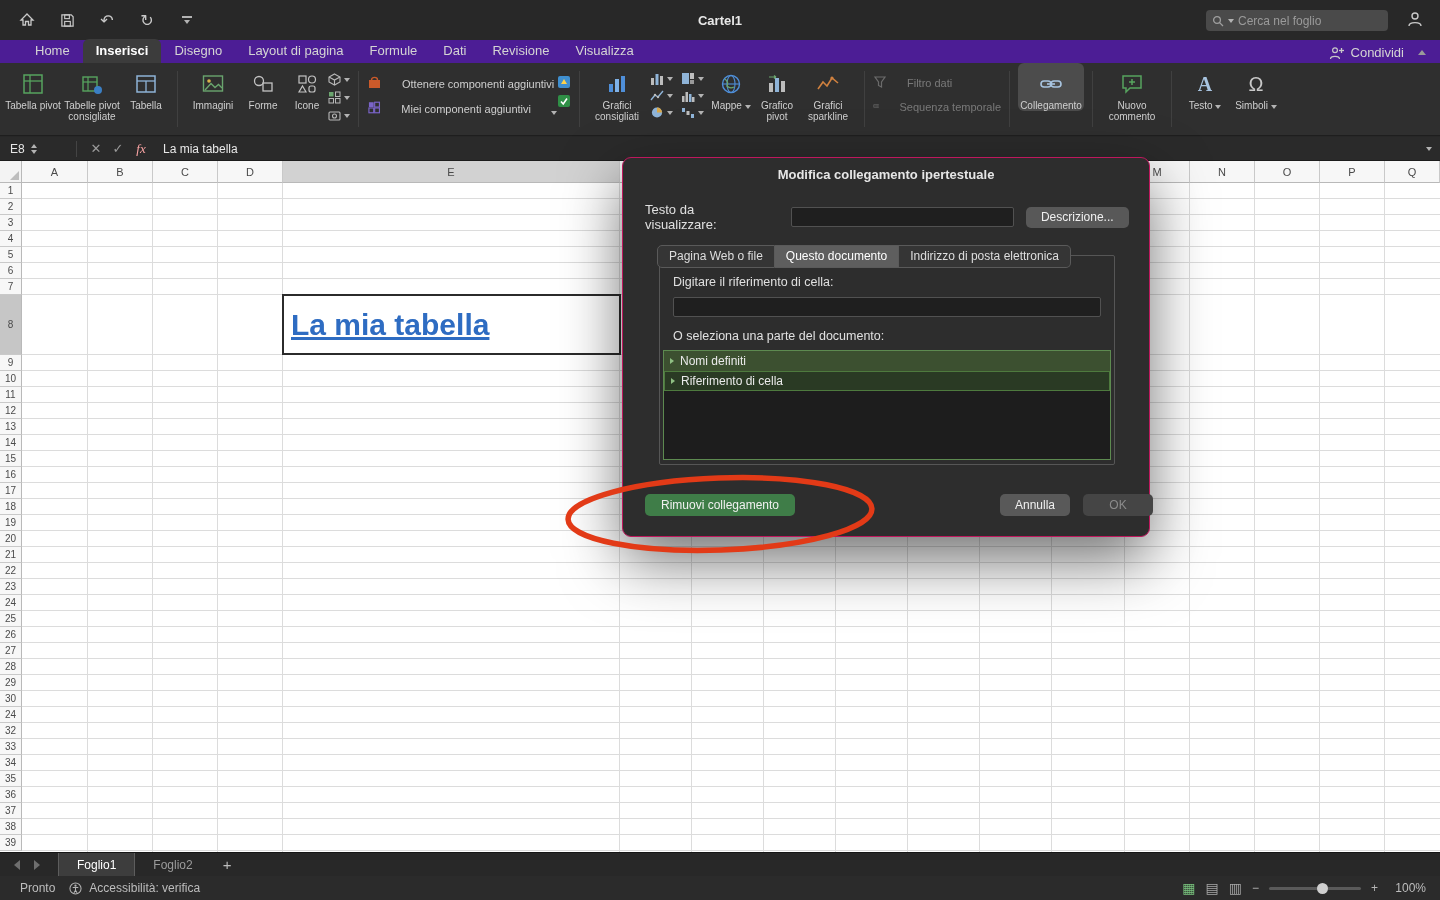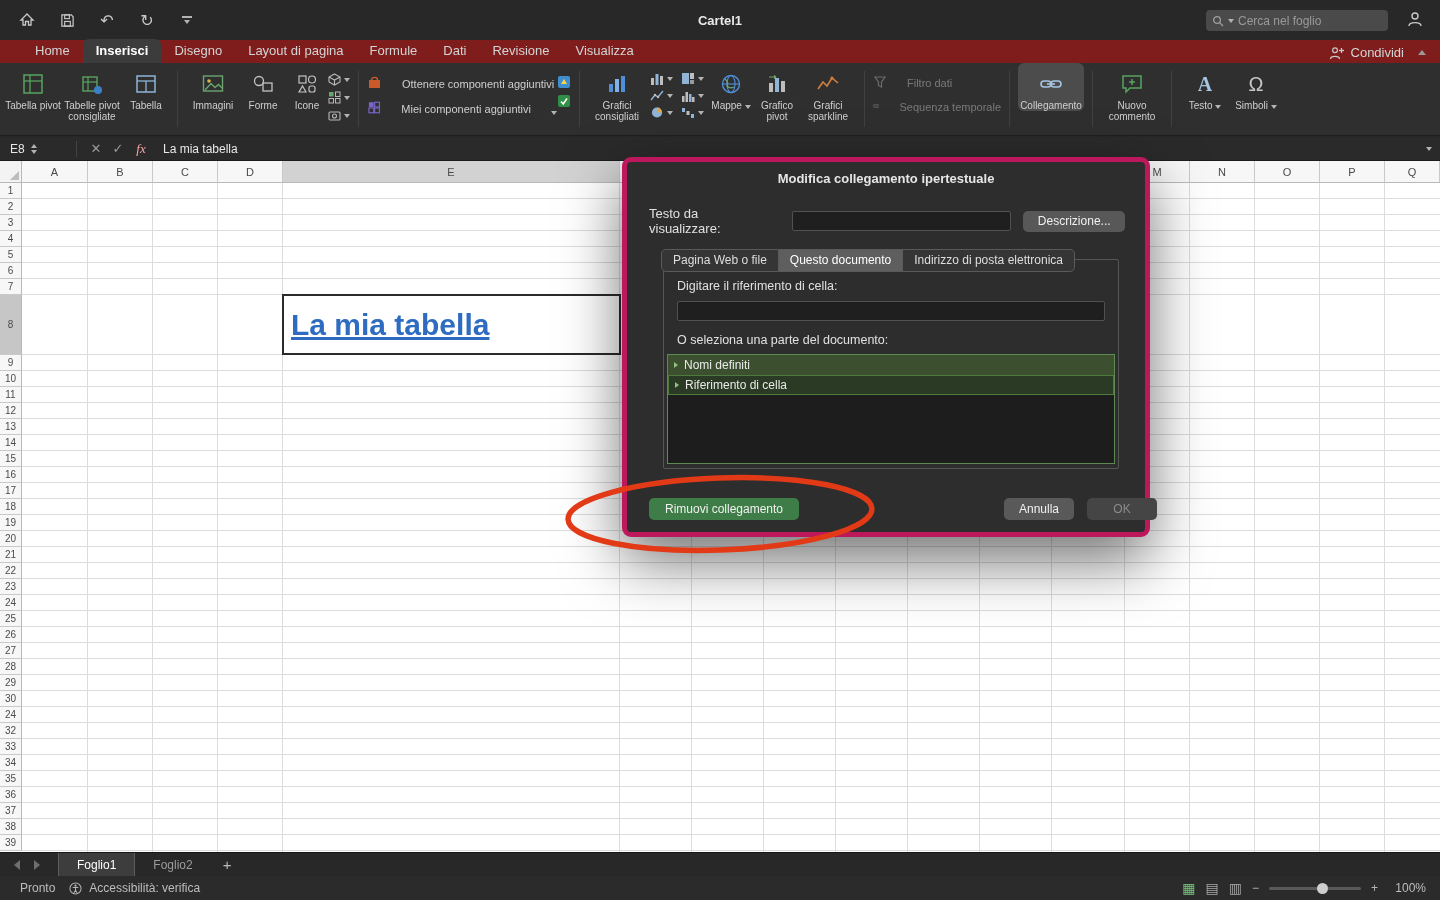--- a/index.html
+++ b/index.html
@@ -15,21 +15,21 @@
   .searchbox { position:absolute; right:52px; top:10px; width:182px; height:21px; background:#4a4a4a; border-radius:4px; display:flex; align-items:center; padding:0 6px; gap:4px; }
   .searchbox input { flex:1; background:transparent; border:none; outline:none; color:#cfcfcf; font-size:12px; font-family:inherit; }
   .searchbox input::placeholder { color:#9a9a9a; }
   .person-ic { position:absolute; right:16px; top:10px; }
 
   .caret-d { width:0; height:0; border-left:3.5px solid transparent; border-right:3.5px solid transparent; border-top:4px solid #b3b3b3; display:inline-block; }
   .caret-u { width:0; height:0; border-left:4px solid transparent; border-right:4px solid transparent; border-bottom:5px solid #b3b3b3; display:inline-block; }
   .caret-r { width:0; height:0; border-top:3.5px solid transparent; border-bottom:3.5px solid transparent; border-left:4px solid #8fbf83; display:inline-block; }
 
   
-  .tabrow { position:absolute; left:0; top:40px; width:1440px; height:23px; background:#7f1d1d; display:flex; align-items:flex-end; }
+  .tabrow { position:absolute; left:0; top:40px; width:1440px; height:23px; background:#4c1d95; display:flex; align-items:flex-end; }
   .rtabs { display:flex; align-items:flex-end; gap:0; padding-left:22px; height:100%; }
   .rtab { color:#d4d4d4; font-size:13px; padding:4px 13px 5px; cursor:default; white-space:nowrap; }
   .rtab.active { color:#ffffff; font-weight:bold; background:#3c3c3c; border-radius:6px 6px 0 0; }
   .tab-right { position:absolute; right:14px; bottom:3px; display:flex; align-items:center; gap:14px; color:#d4d4d4; font-size:13px; }
   .share-wrap { display:flex; align-items:center; gap:6px; }
 
   
   .ribbon { position:absolute; left:0; top:63px; width:1440px; height:73px; background:#2f2f2f; border-bottom:1px solid #1e1e1e; display:flex; align-items:stretch; }
   .rsep { width:1px; background:#404040; margin:8px 3px; }
   .rgroup { display:flex; align-items:flex-start; padding:0 5px; }
@@ -88,21 +88,21 @@
   .sb-left { display:flex; align-items:center; gap:14px; padding-left:20px; }
   .sb-acc { display:flex; align-items:center; gap:7px; }
   .sb-right { position:absolute; right:14px; display:flex; align-items:center; gap:10px; }
   .viewic { font-size:14px; color:#a8a8a8; cursor:default; }
   .viewic.active { color:#79c47e; }
   .zoomtrack { position:relative; width:92px; height:3px; background:#5a5a5a; border-radius:2px; }
   .zoomknob { position:absolute; left:48px; top:-4px; width:11px; height:11px; border-radius:50%; background:#cfcfcf; }
   .zoompct { width:38px; text-align:right; }
 
   
-  .dialog { position:absolute; left:622px; top:157px; width:528px; height:380px; background:#2d2d2d; border:5px solid #be185d; border-radius:9px; box-shadow:0 24px 60px rgba(0,0,0,.55); z-index:50; color:#e2e2e2; }
+  .dialog { position:absolute; left:622px; top:157px; width:528px; height:380px; background:#2d2d2d; border:1px solid #be185d; border-radius:9px; box-shadow:0 24px 60px rgba(0,0,0,.55); z-index:50; color:#e2e2e2; }
   .dlg-title { text-align:center; font-size:13px; font-weight:bold; color:#e6e6e6; padding-top:9px; height:30px; }
   .dlg-row1 { position:absolute; left:22px; top:44px; right:20px; display:flex; align-items:center; }
   .dlg-label { font-size:13px; color:#e0e0e0; }
   .dlg-input { background:#1f1f1f; border:1px solid #515151; border-radius:2px; height:20px; color:#e6e6e6; font-size:12px; padding:0 5px; font-family:inherit; outline:none; }
   .inp-display { width:224px; margin-left:22px; }
   .btn { border:none; border-radius:5px; font-size:12px; color:#f0f0f0; font-family:inherit; cursor:default; }
   .btn-desc { margin-left:12px; width:104px; height:21px; background:#585858; }
   .dlg-tabs { position:absolute; left:34px; top:87px; display:flex; z-index:2; }
   .dlg-tab { font-size:12px; color:#dedede; background:#353535; border:1px solid #5a5a5a; padding:3px 11px 4px; white-space:nowrap; cursor:default; }
   .dlg-tab:first-child { border-radius:5px 0 0 5px; }

